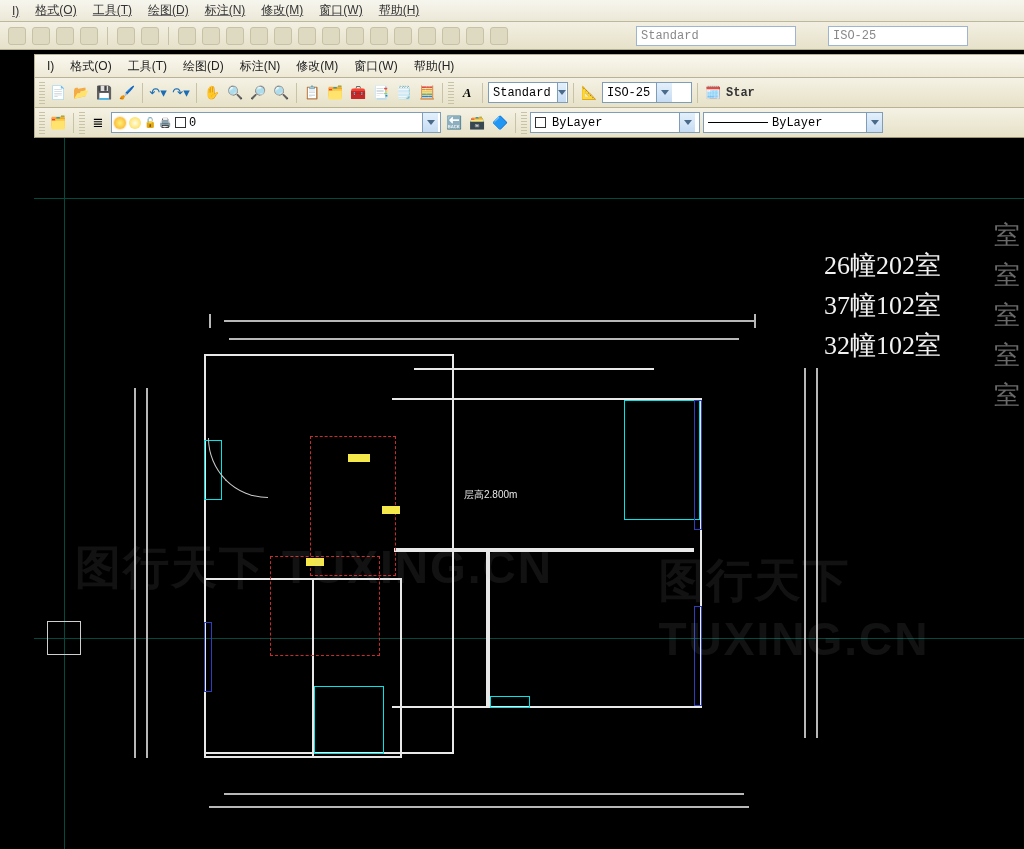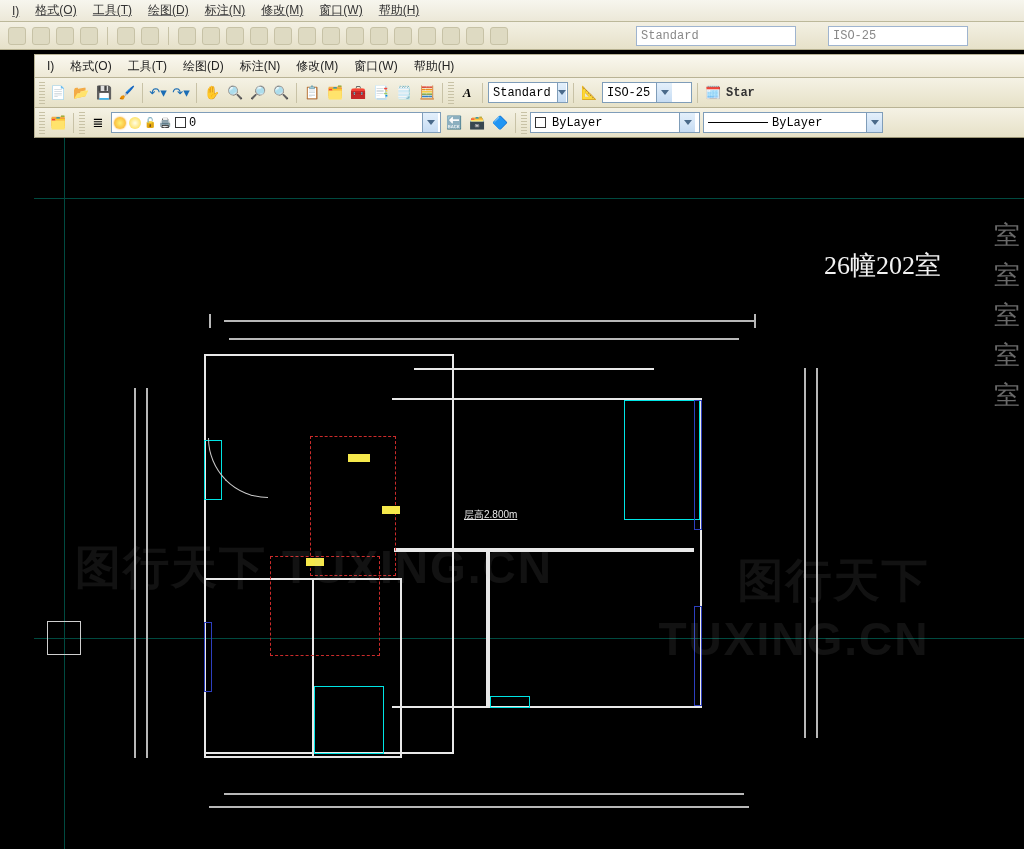--- a/index.html
+++ b/index.html
@@ -57,21 +57,21 @@
 .fp-cyan { position:absolute; border:1px solid #00e5e5; }
 .fp-blue { position:absolute; border:1px solid #2d3fbf; }
 .fp-red { position:absolute; border:1px dashed #cc2b2b; }
 .fp-yellow { position:absolute; background:#f5e84b; }
 
 .cursor-box { position:absolute; width:34px; height:34px; border:1px solid #cfcfcf; }
 .cross-v { position:absolute; width:1px; background:#004a40; height:800px; }
 .cross-h { position:absolute; height:1px; background:#004a40; width:1100px; }
 
 
-.wm { position:absolute; color:rgba(200,200,200,0.09); font-size:46px; font-weight:bold; font-family:"Arial"; letter-spacing:2px; pointer-events:none; transform:translate(-50%,-50%);text-align:right; }
+.wm { position:absolute; color:rgba(200,200,200,0.09); font-size:46px; font-weight:bold; font-family:"Arial"; letter-spacing:2px; pointer-events:none; transform:translate(-50%,-50%); }
 
 
 .back-combo { position:absolute; top:26px; height:20px; background:#fff; border:1px solid #9fb4cf; font-family:"Courier New",monospace; font-size:12px; display:flex; align-items:center; padding:0 4px; color:#888; }
 </style>
 </head>
 <body>
 
 <div class="back-menubar">
   <span>I)</span>
   <span>格式(O)</span>
@@ -247,31 +247,33 @@
 
     <div class="fp-red" style="top:298px; left:276px; width:86px; height:140px;"></div>
     <div class="fp-red" style="top:418px; left:236px; width:110px; height:100px;"></div>
 
     <div class="fp-yellow" style="top:316px; left:314px; width:22px; height:8px;"></div>
     <div class="fp-yellow" style="top:368px; left:348px; width:18px; height:8px;"></div>
     <div class="fp-yellow" style="top:420px; left:272px; width:18px; height:8px;"></div>
 
     <div style="position:absolute; top:300px; left:174px; width:60px; height:60px; border:1px solid #ccc; border-top:none; border-right:none; border-radius:0 0 0 60px;"></div>
 
-    <div style="position:absolute; top:370px; left:430px; color:#e8e8e8; font-size:10px;text-decoration:underline;">层高2.800m</div>
+    <div style="position:absolute; top:350px; left:430px; color:#e8e8e8; font-size:10px;">层高2.800m</div>
 
     <div class="annot-bg" style="top:78px; left:960px;">
       <div>室</div>
       <div>室</div>
       <div>室</div>
       <div>室</div>
       <div>室</div>
     </div>
     <div class="annot" style="top:108px; left:790px;">
       <div>26幢202室</div>
+      <div>37幢102室</div>
+      <div>32幢102室</div>
     </div>
 
     <div class="wm" style="top:430px; left:280px;">图行天下  TUXING.CN</div>
     <div class="wm" style="top:470px; left:760px;">图行天下  TUXING.CN</div>
 
   </div>
 
 </div>
 
 </body></html>

